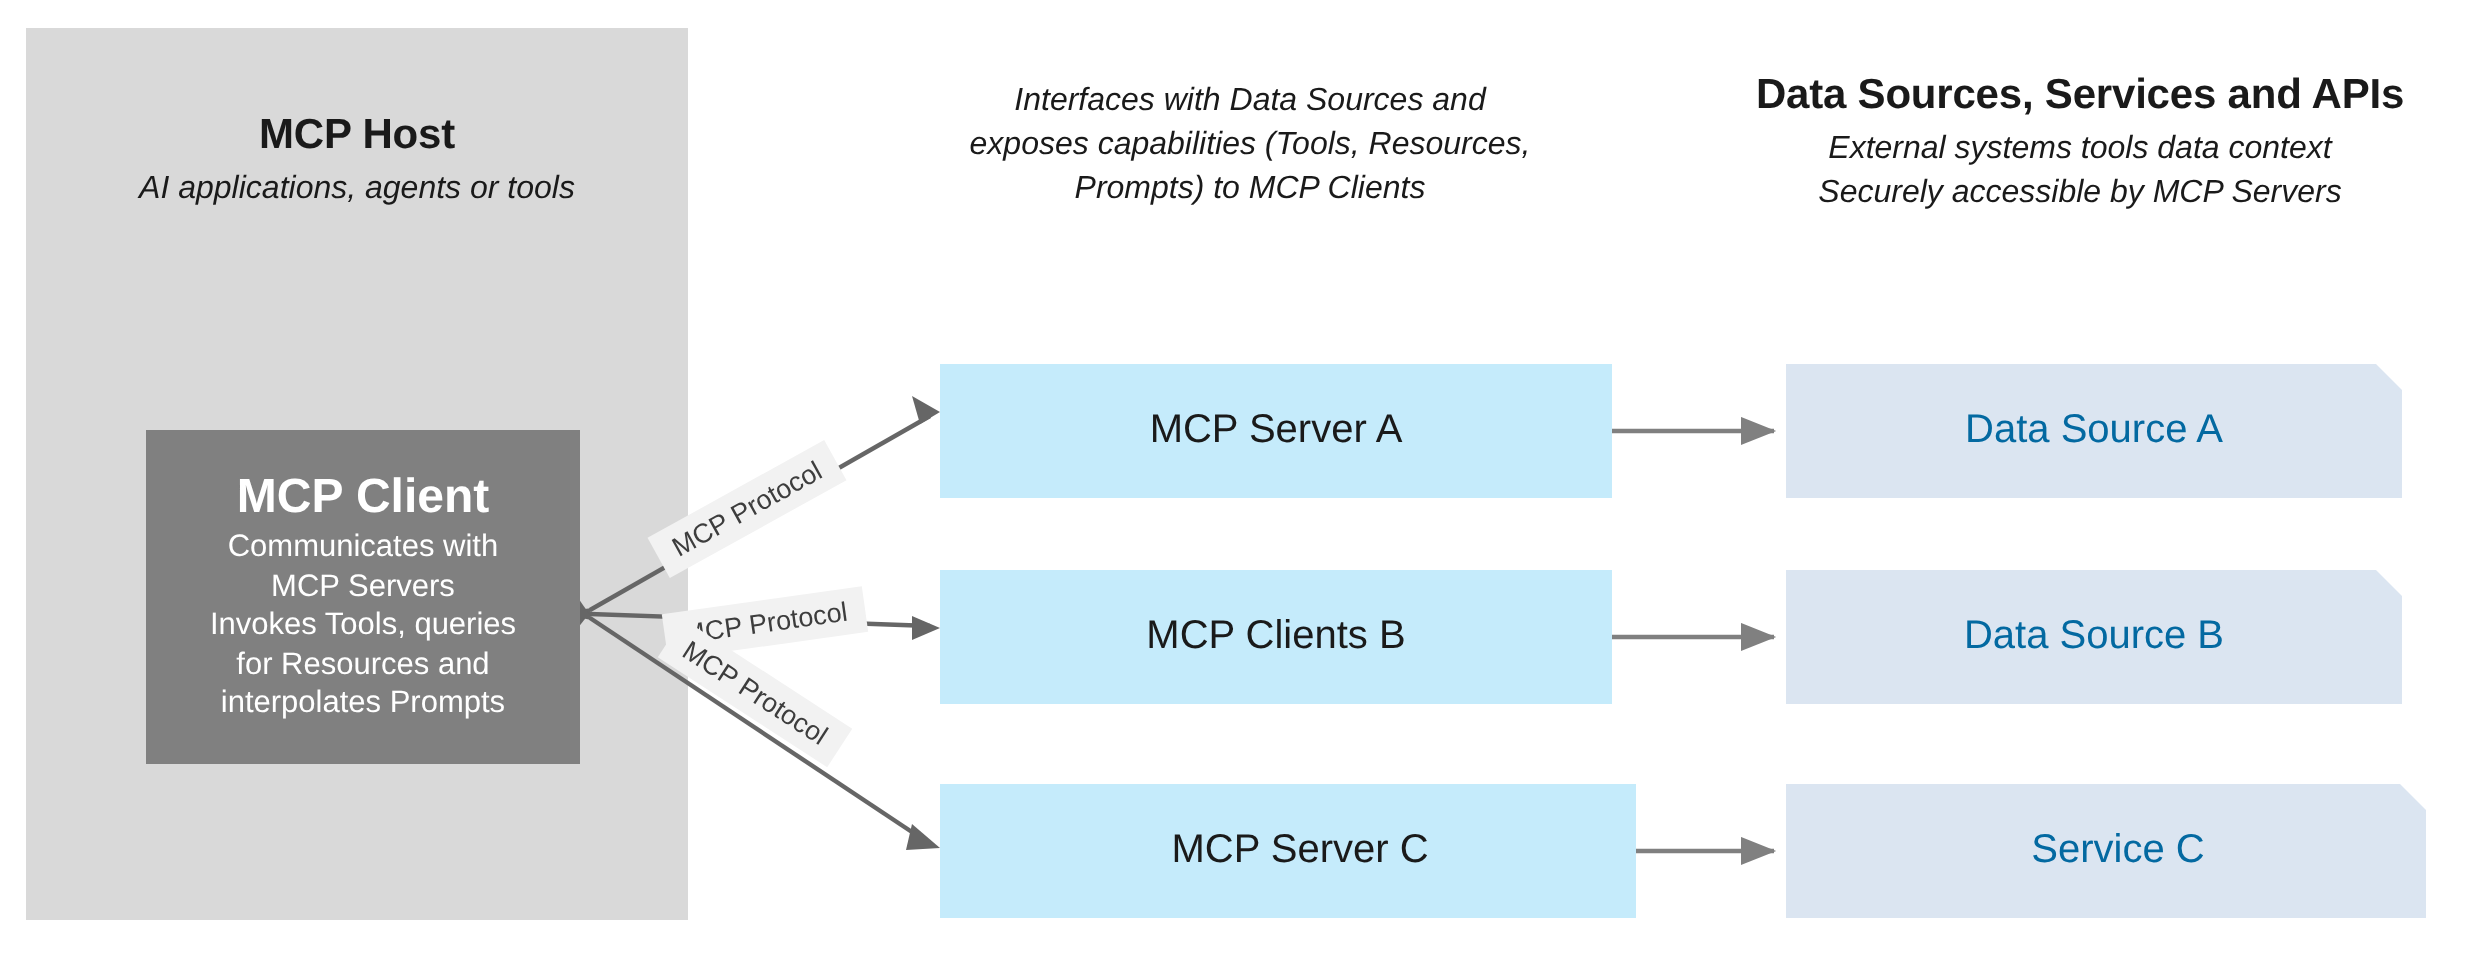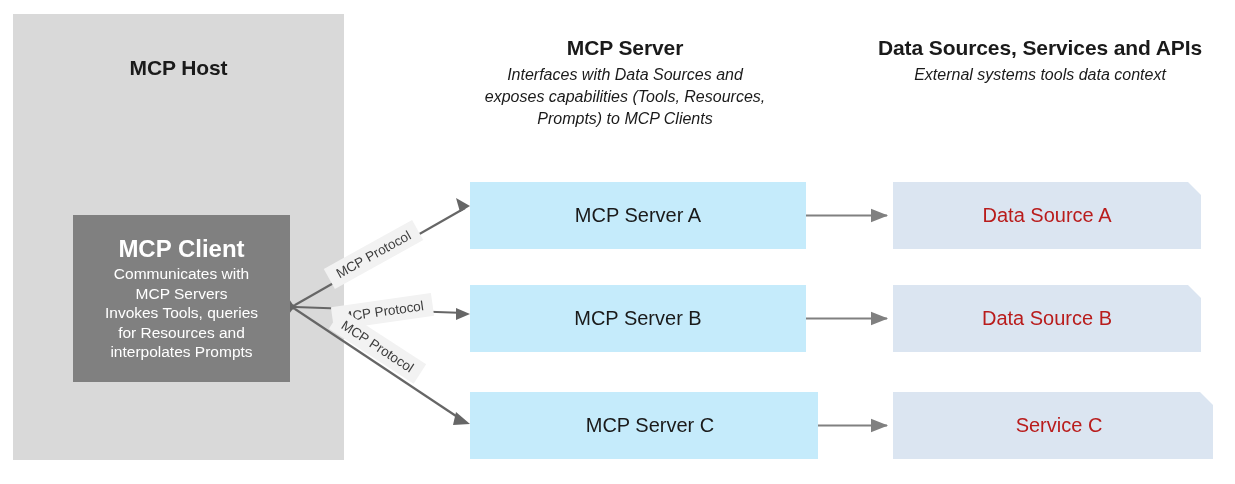--- a/index.html
+++ b/index.html
@@ -102,21 +102,21 @@
     height: 67px;
     background: #DBE5F1;
     -webkit-clip-path: polygon(0 0, calc(100% - 13px) 0, 100% 13px, 100% 100%, 0 100%);
     clip-path: polygon(0 0, calc(100% - 13px) 0, 100% 13px, 100% 100%, 0 100%);
     display: flex;
     align-items: center;
     justify-content: center;
   }
   .data-box .lbl {
     font-size: 20px;
-    color: #b91c1c;
+    color: #0369a1;
   }
 
   
   .row-0 { top: 182px; }
   .row-1 { top: 285px; }
   .row-2 { top: 392px; padding-left: 12px; }
 
   
   #connectors {
     position: absolute;
@@ -173,54 +173,55 @@
 
     <g>
       <line x1="782" y1="215.5" x2="887" y2="215.5" stroke="#808080" stroke-width="2.2" marker-end="url(#arr-end)" marker-start="url(#arr-start)"></line>
       <line x1="782" y1="318.5" x2="887" y2="318.5" stroke="#808080" stroke-width="2.2" marker-end="url(#arr-end)" marker-start="url(#arr-start)"></line>
       <line x1="782" y1="425.5" x2="887" y2="425.5" stroke="#808080" stroke-width="2.2" marker-end="url(#arr-end)" marker-start="url(#arr-start)"></line>
     </g>
   </svg>
 
   <div class="col-header" id="header-host">
     <div class="col-title">MCP Host</div>
+    <div class="col-sub">AI applications, agents or tools</div>
   </div>
 
   <div class="col-header" id="header-server">
-    <div class="col-title">MCP Server</div>
     <div class="col-sub">
       <div>Interfaces with Data Sources and</div>
       <div>exposes capabilities (Tools, Resources,</div>
       <div>Prompts) to MCP Clients</div>
     </div>
   </div>
 
   <div class="col-header" id="header-data">
     <div class="col-title">Data Sources, Services and APIs</div>
     <div class="col-sub">
       <div>External systems tools data context</div>
+      <div>Securely accessible by MCP Servers</div>
     </div>
   </div>
 
   <div class="client-box">
     <div class="client-title">MCP Client</div>
     <div class="client-sub">
       <div>Communicates with</div>
       <div>MCP Servers</div>
       <div>Invokes Tools, queries</div>
       <div>for Resources and</div>
       <div>interpolates Prompts</div>
     </div>
   </div>
 
   <div class="server-box row-0">
     <span class="lbl">MCP Server A</span>
   </div>
   <div class="server-box row-1">
-    <span class="lbl">MCP Server B</span>
+    <span class="lbl">MCP Clients B</span>
   </div>
   <div class="server-box row-2">
     <span class="lbl">MCP Server C</span>
   </div>
 
   <div class="data-box row-0">
     <span class="lbl">Data Source A</span>
   </div>
   <div class="data-box row-1">
     <span class="lbl">Data Source B</span>

